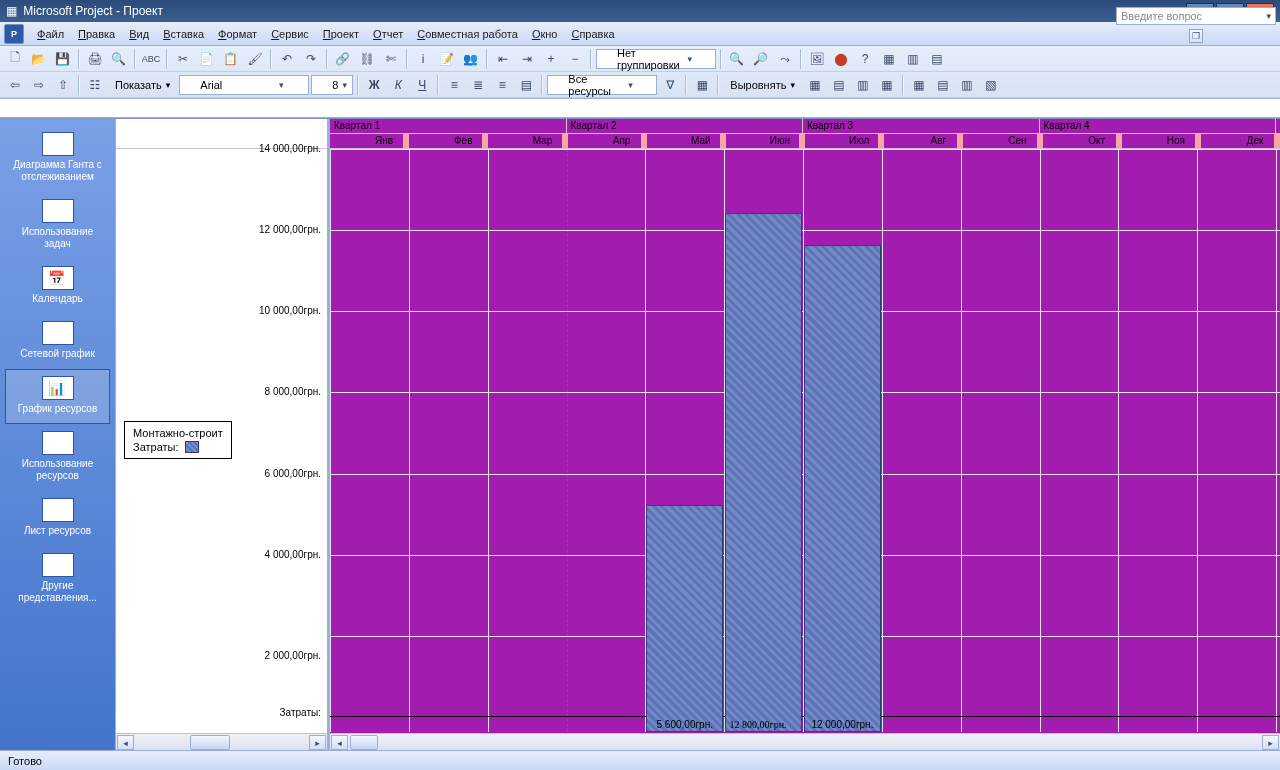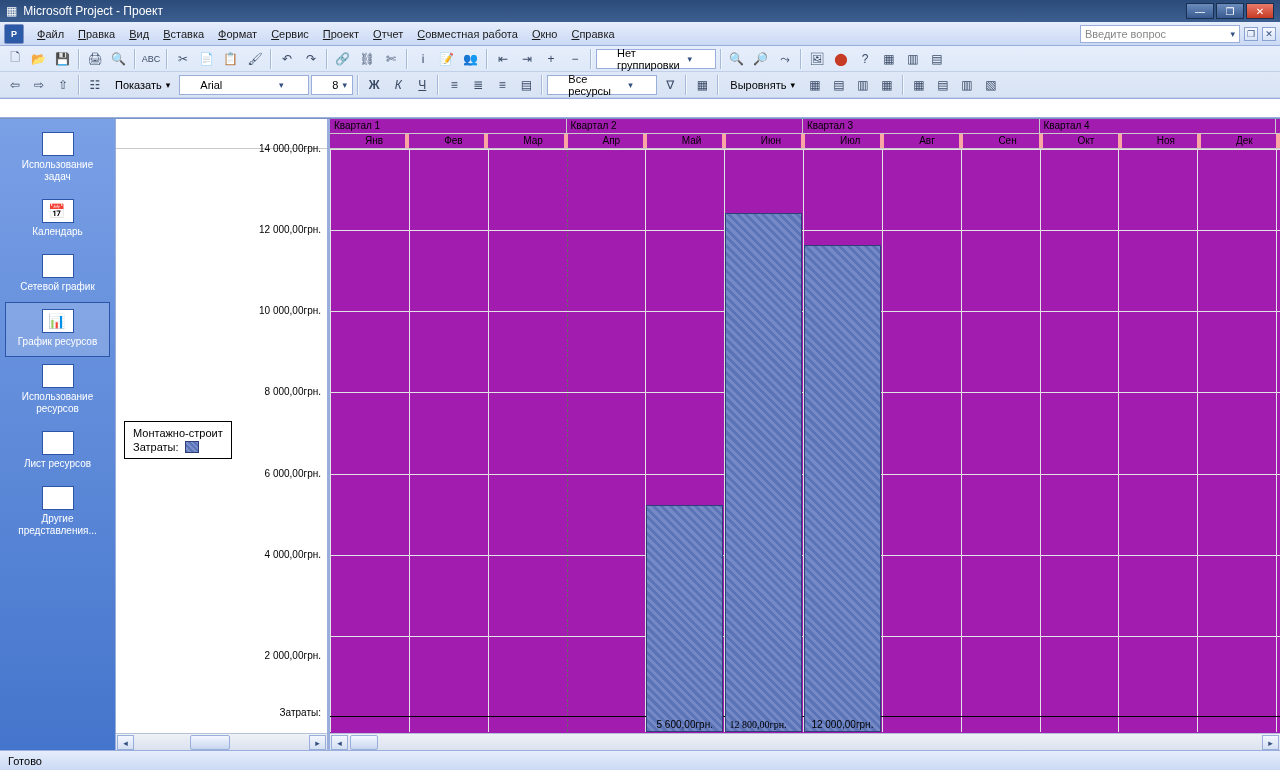--- a/index.html
+++ b/index.html
@@ -13,21 +13,21 @@
 .winbtn { width: 28px; height: 16px; border: 1px solid #1a3050; display: flex; align-items: center; justify-content: center; font-size: 10px; }
 .winbtn.min { background: linear-gradient(#6b8bbd,#395a8f); }
 .winbtn.max { background: linear-gradient(#6b8bbd,#395a8f); }
 .winbtn.close { background: linear-gradient(#e97a6a,#c73b24); }
 
 
 .menubar { height: 24px; background: linear-gradient(#e6eefc,#cad9f4); border-bottom: 1px solid #9aaedb; display: flex; align-items: center; padding: 0 4px; gap: 2px; }
 .menubar .appicon { width: 20px; height: 20px; background: #2d5aa6; border: 1px solid #7a93c4; border-radius: 2px; margin-right: 4px; display:flex;align-items:center;justify-content:center;color:#fff;font-size:9px;font-weight:bold; }
 .menuitem { padding: 2px 7px; color: #1a1a1a; font-size: 11px; }
 .menuitem u { text-decoration: underline; }
-.menubar .right { margin-left: auto; display: flex; align-items: center; gap: 4px; }
+.menubar .right { margin-left: auto; display: flex; align-items: center; gap: 4px; flex-direction: column; }
 .helpbox { width: 160px; height: 18px; border: 1px solid #9aaedb; background: #fff; color: #888; padding: 1px 4px; font-size: 11px; display:flex;align-items:center; }
 .tinybtn { width: 14px; height: 14px; border: 1px solid #8aa2cf; background: linear-gradient(#f6f9ff,#d8e3f7); display: inline-flex; align-items: center; justify-content: center; font-size: 9px; color: #33507f; }
 
 
 .toolbars { background: linear-gradient(#e6eefc,#d2deef); border-bottom: 1px solid #7a93c4; }
 .toolbar { height: 26px; display: flex; align-items: center; padding: 0 4px; gap: 2px; border-bottom: 1px solid #c1cfe8; }
 .tbtn { width: 22px; height: 22px; border: 1px solid transparent; border-radius: 2px; display: flex; align-items: center; justify-content: center; font-size: 12px; color: #3a4a66; }
 .tsep { width: 2px; height: 20px; border-left: 1px solid #a8bad9; border-right: 1px solid #f2f6fd; margin: 0 2px; }
 .combo { height: 20px; border: 1px solid #9aaedb; background: #fff; display: flex; align-items: center; padding: 0 20px; font-size: 11px; gap: 4px; }
 .combo .dd { width: 14px; text-align: center; color: #33507f; font-size: 9px; }
@@ -46,21 +46,21 @@
 .legendpane .yaxis { flex:1; position:relative; }
 .legendbox { position:absolute; left: 8px; top: 272px; background: #fff; border: 1px solid #000; padding: 5px 8px; font-size: 11px; }
 .legendbox .row2 { display:flex; align-items:center; gap:6px; margin-top:2px;}
 .legendbox .swatch { width:14px; height:12px; background: repeating-linear-gradient(45deg,#5b73b7,#5b73b7 2px,#7a90cc 2px,#7a90cc 4px); border:1px solid #2d3e78; }
 .ylabel { position:absolute; right: 6px; font-size: 10px; text-align:right; color:#000; white-space:nowrap; }
 
 .chartpane { flex:1; background:#a21caf; position:relative; overflow:hidden; }
 .time-header { height: 30px; display:flex; flex-direction:column; }
 .th-row { height:15px; display:flex; border-bottom:1px solid #c9c9c9; font-size:10px; }
 .th-row.top .cell { border-right:1px solid #c9c9c9; padding: 1px 4px; }
-.th-row.bot .cell { border-right:4px solid #fca5a5; padding-top:1px;margin-left:35px; }
+.th-row.bot .cell { border-right:6px solid #fca5a5; text-align:center; padding-top:1px;margin-left:35px; }
 .plot { position:absolute; left:0; top:30px; right:0; bottom:18px; }
 .vg { position:absolute; top:0; bottom:0; border-right:1px solid #e3e3e3; }
 .vg.today { border-right:1px dashed #666; }
 .hg { position:absolute; left:0; right:0; border-top:1px solid #e3e3e3; }
 .bar { position:absolute; bottom:0; background: repeating-linear-gradient(45deg,#5b73b7,#5b73b7 3px,#7489c6 3px,#7489c6 6px); border:1px solid #2d3e78; }
 .xlab { position:absolute; bottom:2px; font-size:10px; text-align:center; transform:translateX(-50%); }
 
 .hscroll { height: 17px; background: linear-gradient(#eef1f6,#dbe2ef); border-top:1px solid #b4c1d9; position:relative; }
 .hscroll .ar { width:17px; height:15px; position:absolute; top:1px; border:1px solid #9aaedb; background:linear-gradient(#f3f7ff,#d4dff2); display:flex;align-items:center;justify-content:center;font-size:9px;color:#33507f; }
 .hscroll .thumb { position:absolute; top:1px; height:15px; background:linear-gradient(#f3f7ff,#c7d6ef); border:1px solid #9aaedb; border-radius:2px; }
@@ -212,20 +212,24 @@
     <div class="tbtn">▤</div>
     <div class="tbtn">▥</div>
     <div class="tbtn">▧</div>
   </div>
   <div class="formula"></div>
 </div>
 
 <div class="main">
 
   <div class="sidebar" id="viewbar">
+      <div class="viewbtn">
+        <div class="vicon">▭</div>
+        <span>Диаграмма Ганта с отслеживанием</span>
+      </div>
       <div class="viewbtn">
         <div class="vicon">▦</div>
         <span>Использование задач</span>
       </div>
       <div class="viewbtn">
         <div class="vicon">📅</div>
         <span>Календарь</span>
       </div>
       <div class="viewbtn">
         <div class="vicon">▦</div>

